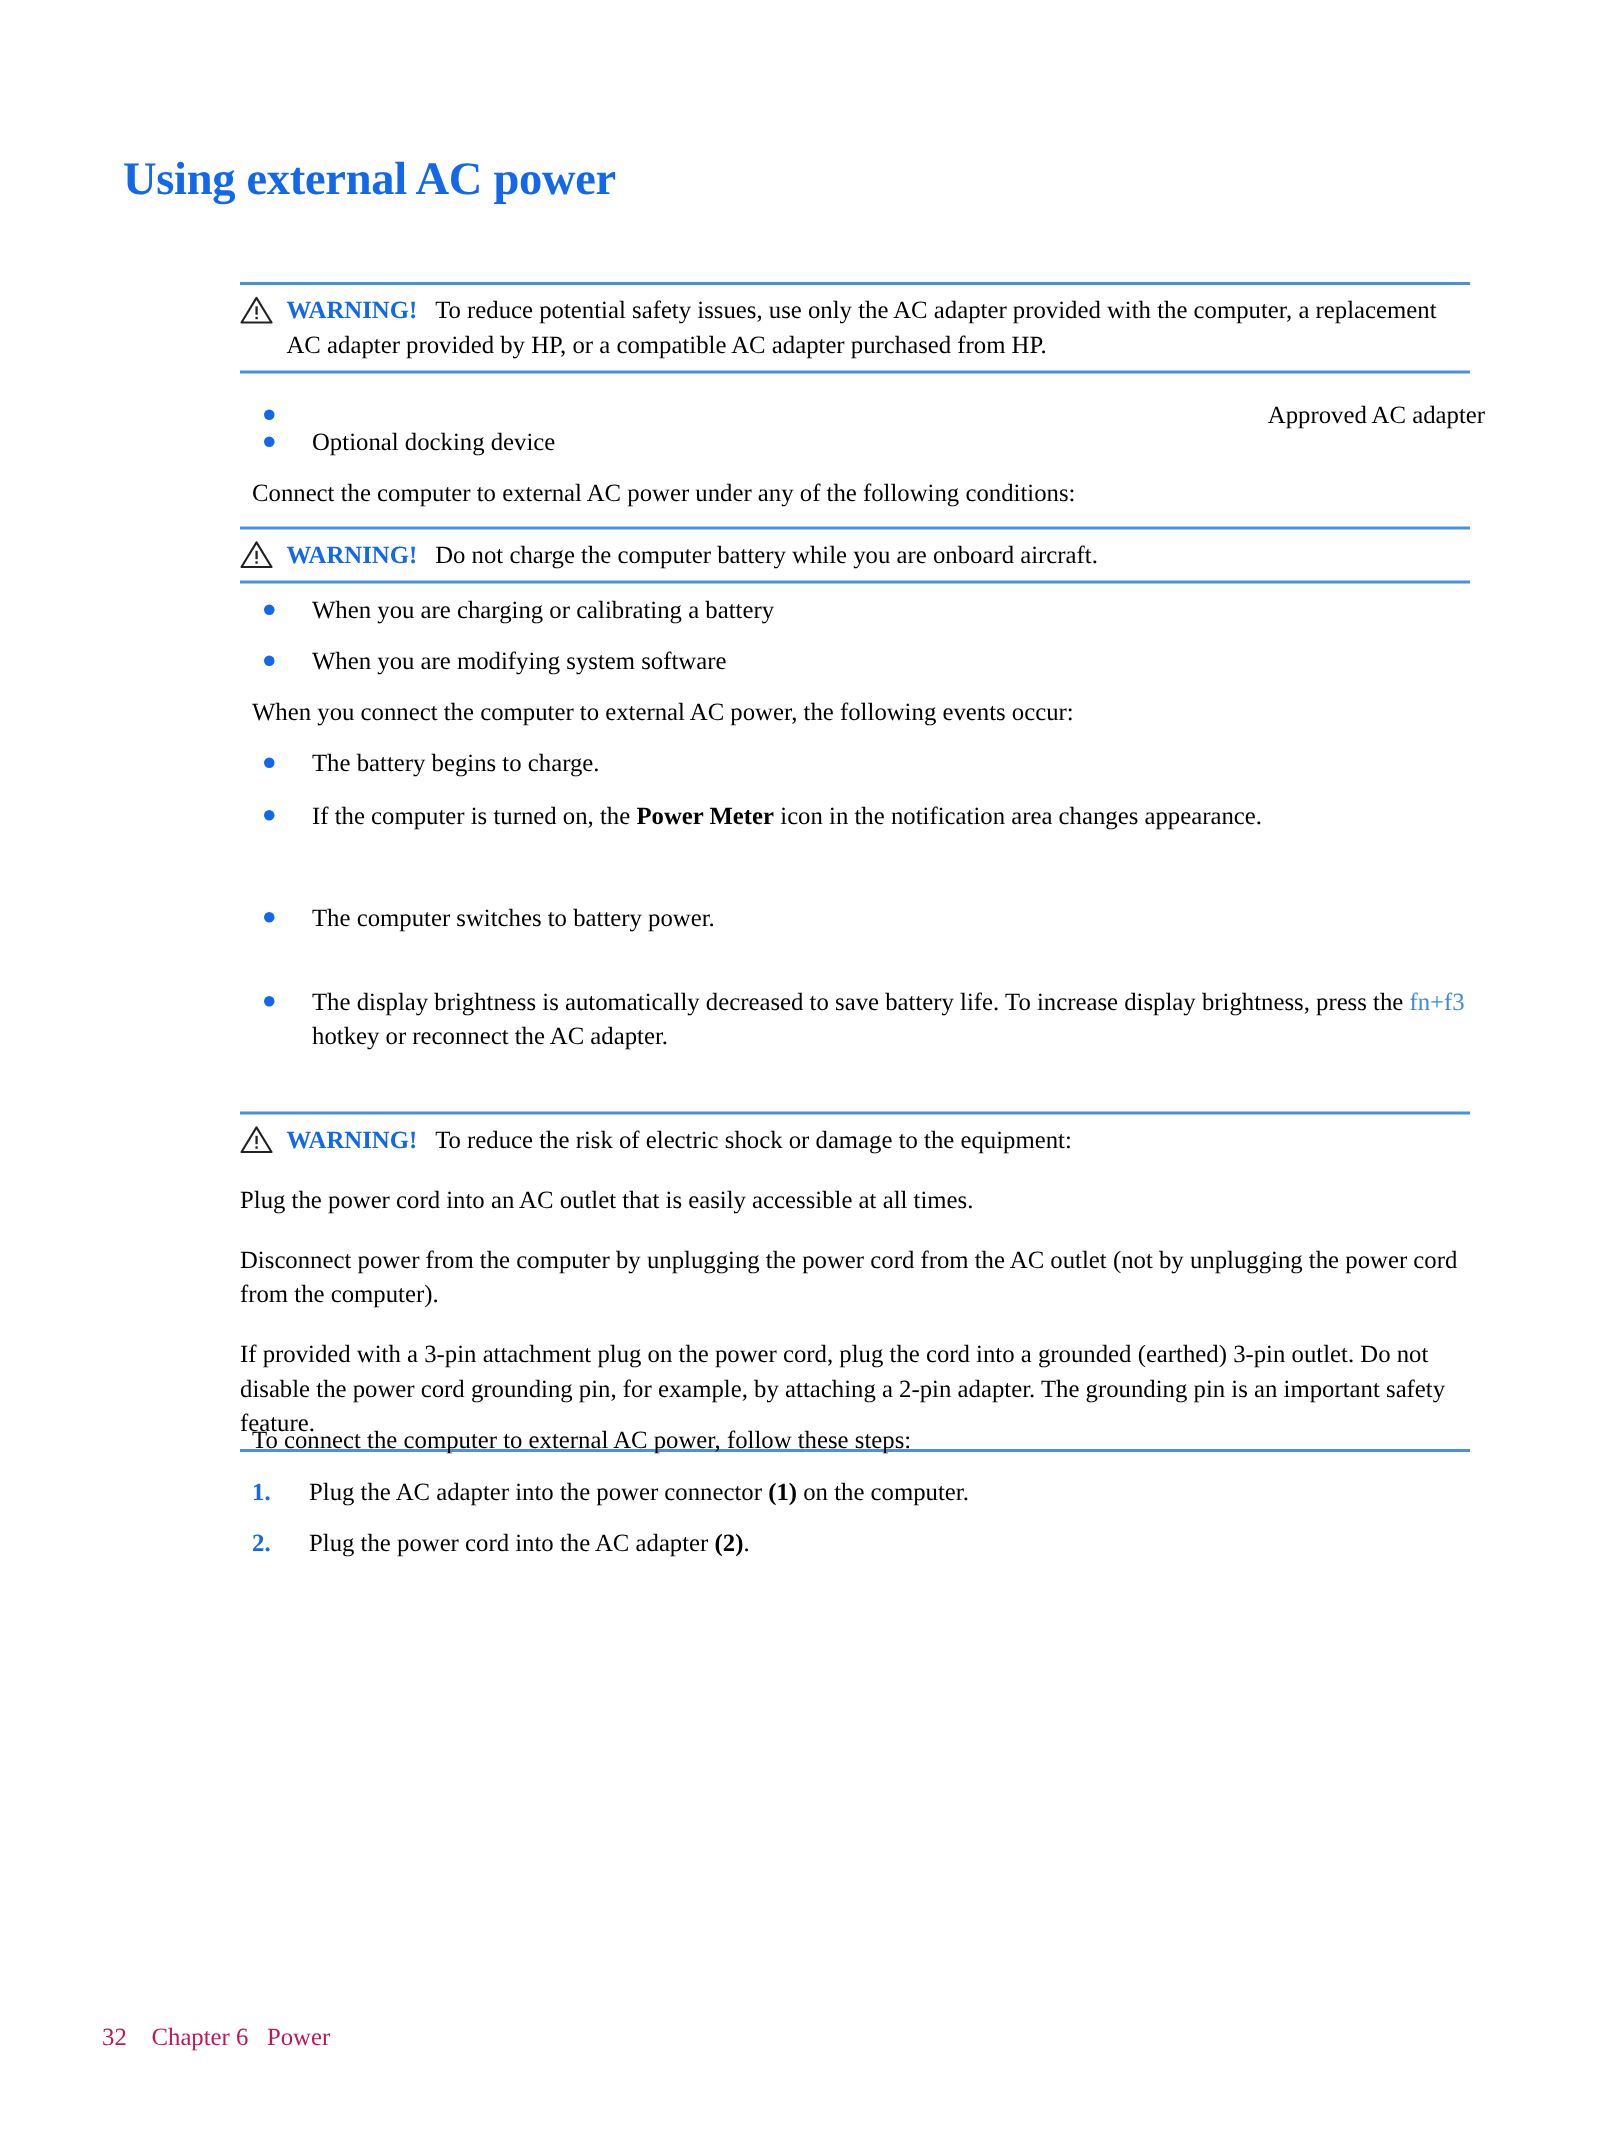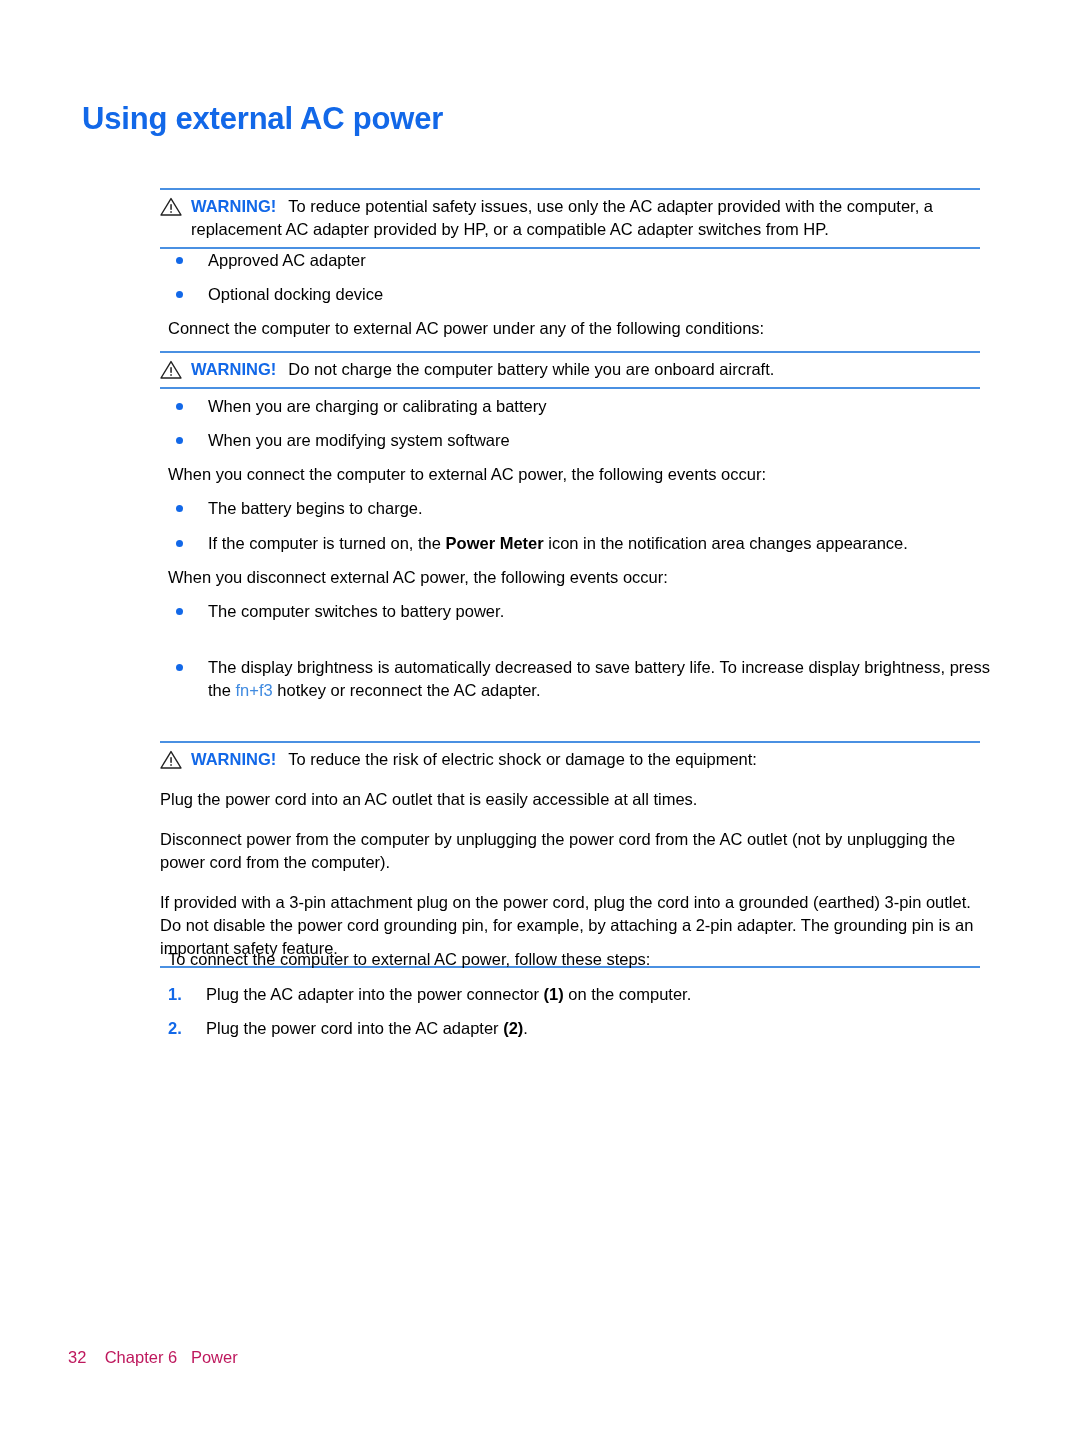--- a/index.html
+++ b/index.html
@@ -15,20 +15,21 @@
     color: #000000;
     -webkit-font-smoothing: antialiased;
   }
 
   .page {
     position: absolute;
     left: 0; top: 0;
     width: 907px;
     height: 1437px;
     box-sizing: border-box;
+    font-family: Liberation Serif, serif;
   }
 
   
   .h1 {
     position: absolute;
     left: 82px;
     top: 101px;
     font-size: 31px;
     font-weight: bold;
     color: #1268e8;
@@ -147,25 +148,25 @@
   <div class="h1">Using external AC power</div>
 
 
   <div class="warn" style="top:188px;">
     <div class="wbody">
       <svg class="warn-icon" viewBox="0 0 22 19">
         <polygon points="11,1.6 21,18 1,18" fill="none" stroke="#222222" stroke-width="1.4" stroke-linejoin="round"></polygon>
         <rect x="10.3" y="7.2" width="1.5" height="5.6" fill="#222222"></rect>
         <rect x="10.3" y="14.2" width="1.5" height="1.6" fill="#222222"></rect>
       </svg>
-      <p><span class="warn-label">WARNING!</span><span class="warn-gap"></span><span>To reduce potential safety issues, use only the AC adapter provided with the computer, a replacement AC adapter provided by HP, or a compatible AC adapter switches from HP.</span></p>
+      <p><span class="warn-label">WARNING!</span><span class="warn-gap"></span><span>To reduce potential safety issues, use only the AC adapter provided with the computer, a replacement AC adapter provided by HP, or a compatible AC adapter purchased from HP.</span></p>
     </div>
   </div>
 
-  <div class="bullet" style="top:249px;">
+  <div class="bullet" style="top:265px;text-align:right;">
     <span class="dot"></span>
     <span>Approved AC adapter</span>
   </div>
   <div class="bullet" style="top:283px;">
     <span class="dot"></span>
     <span>Optional docking device</span>
   </div>
 
   <div class="para" style="top:317px;">Connect the computer to external AC power under any of the following conditions:</div>
 
@@ -193,21 +194,20 @@
 
   <div class="bullet" style="top:497px;">
     <span class="dot"></span>
     <span>The battery begins to charge.</span>
   </div>
   <div class="bullet" style="top:532px;">
     <span class="dot"></span>
     <span>If the computer is turned on, the </span><b class="strong">Power Meter</b><span> icon in the notification area changes appearance.</span>
   </div>
 
-  <div class="para" style="top:566px;">When you disconnect external AC power, the following events occur:</div>
 
   <div class="bullet" style="top:600px;">
     <span class="dot"></span>
     <span>The computer switches to battery power.</span>
   </div>
   <div class="bullet" style="top:656px;">
     <span class="dot"></span>
     <span>The display brightness is automatically decreased to save battery life. To increase display brightness, press the </span><a class="link" href="#" style="text-decoration:none;">fn+f3</a><span> hotkey or reconnect the AC adapter.</span>
   </div>
 

